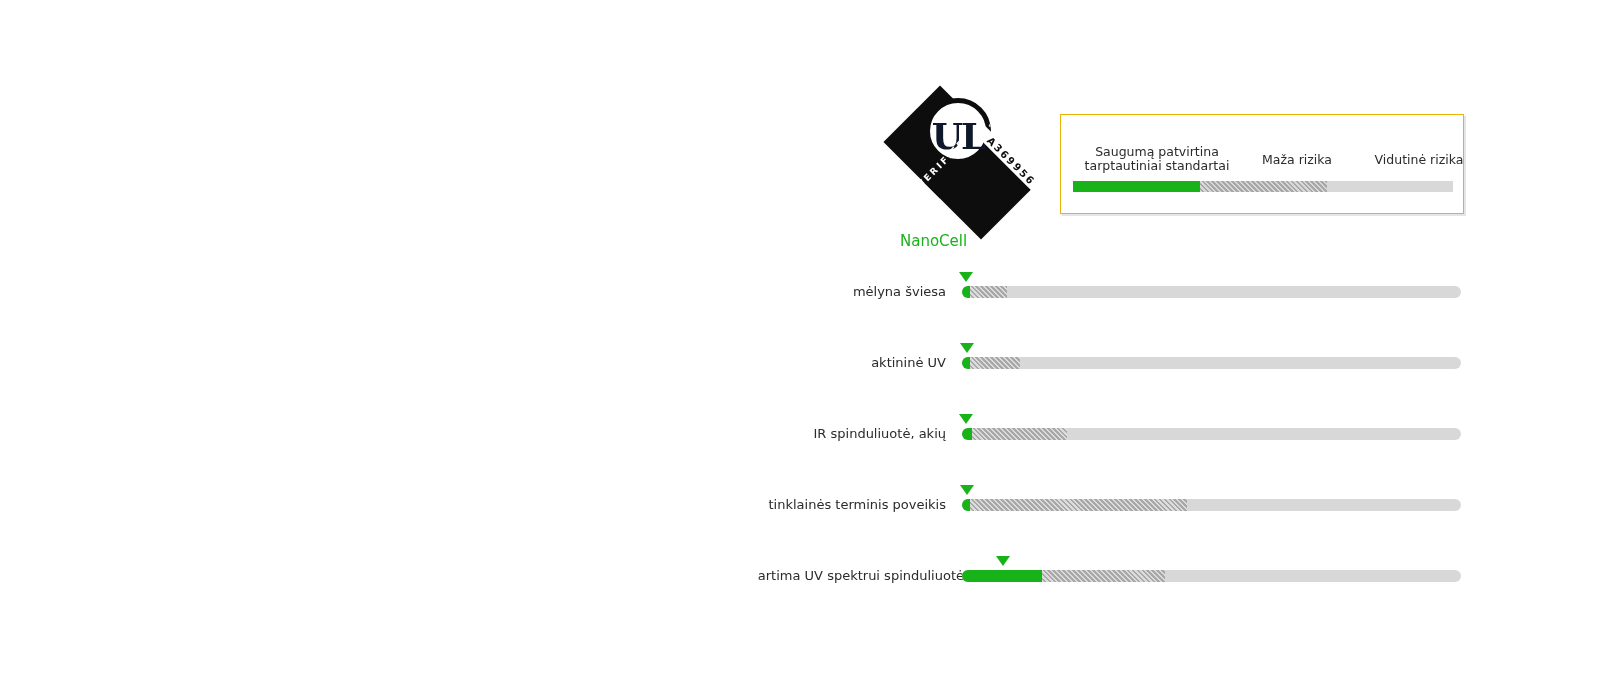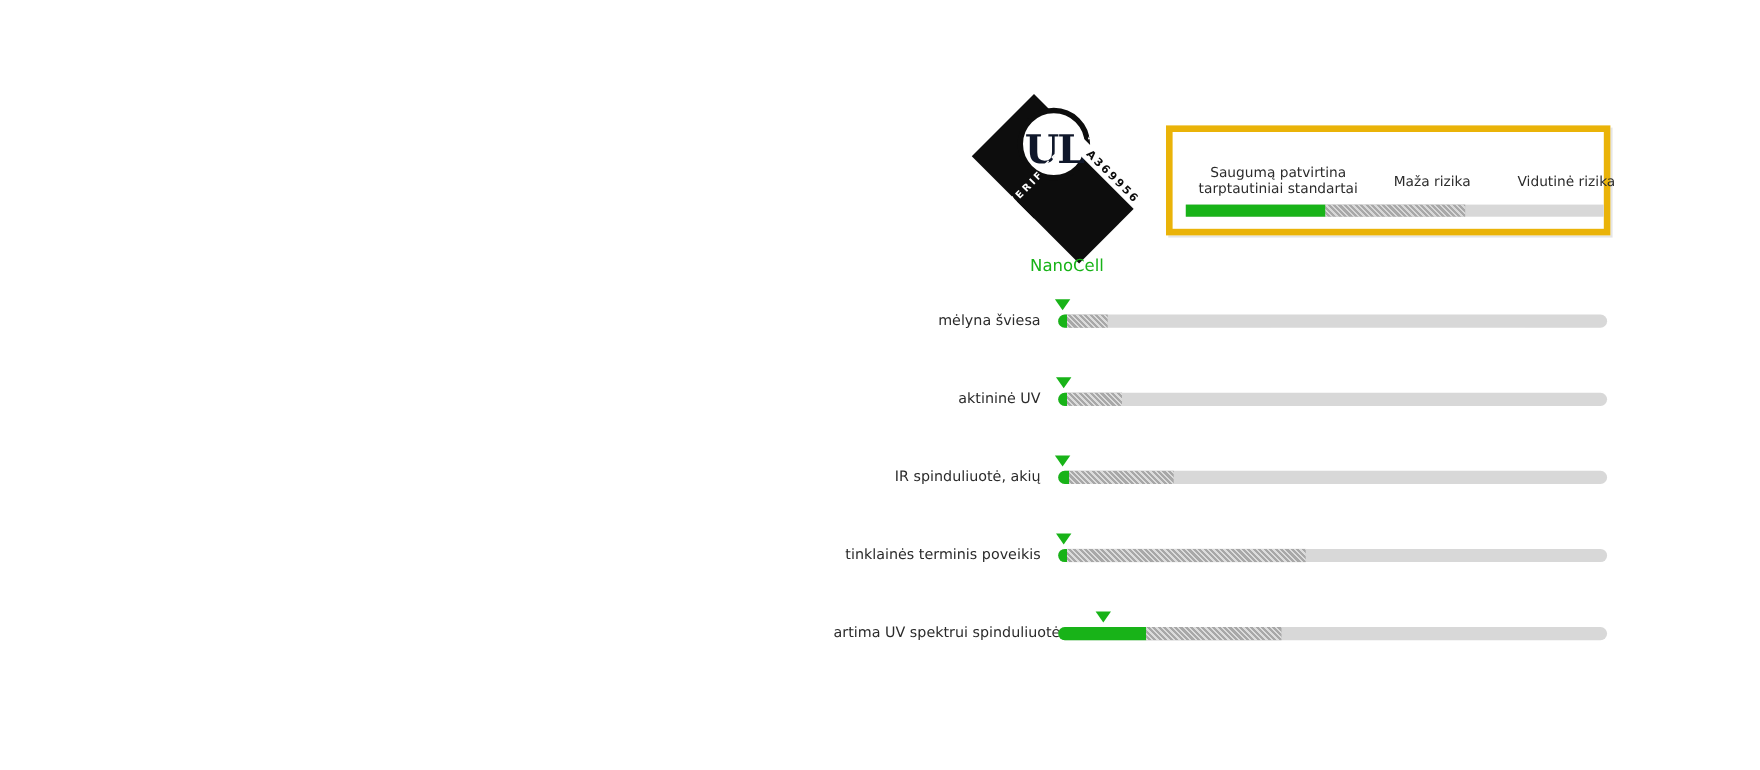--- a/index.html
+++ b/index.html
@@ -110,21 +110,21 @@
   }
 
   
   #legend-panel {
     position: absolute;
     left: 1060px;
     top: 114px;
     width: 404px;
     height: 100px;
     background: #ffffff;
-    border: 6px solid #eab308;
+    border: 1px solid #eab308;
     box-shadow: 2px 2px 0 rgba(0,0,0,0.10);
     box-sizing: border-box;
   }
   .legend-labels {
     position: absolute;
     left: 0;
     top: 28px;
     width: 100%;
     height: 34px;
   }
@@ -168,21 +168,21 @@
     left: 0;
     top: 0;
     width: 1600px;
     height: 700px;
   }
   #series-label {
     position: absolute;
     left: 900px;
     top: 232px;
     width: 140px;
-    text-align: center;
+    text-align: left;
     color: #18b318;
     font-size: 15px;
   }
   .row {
     position: absolute;
     left: 0;
     width: 1600px;
     height: 60px;
   }
   .row-label {

